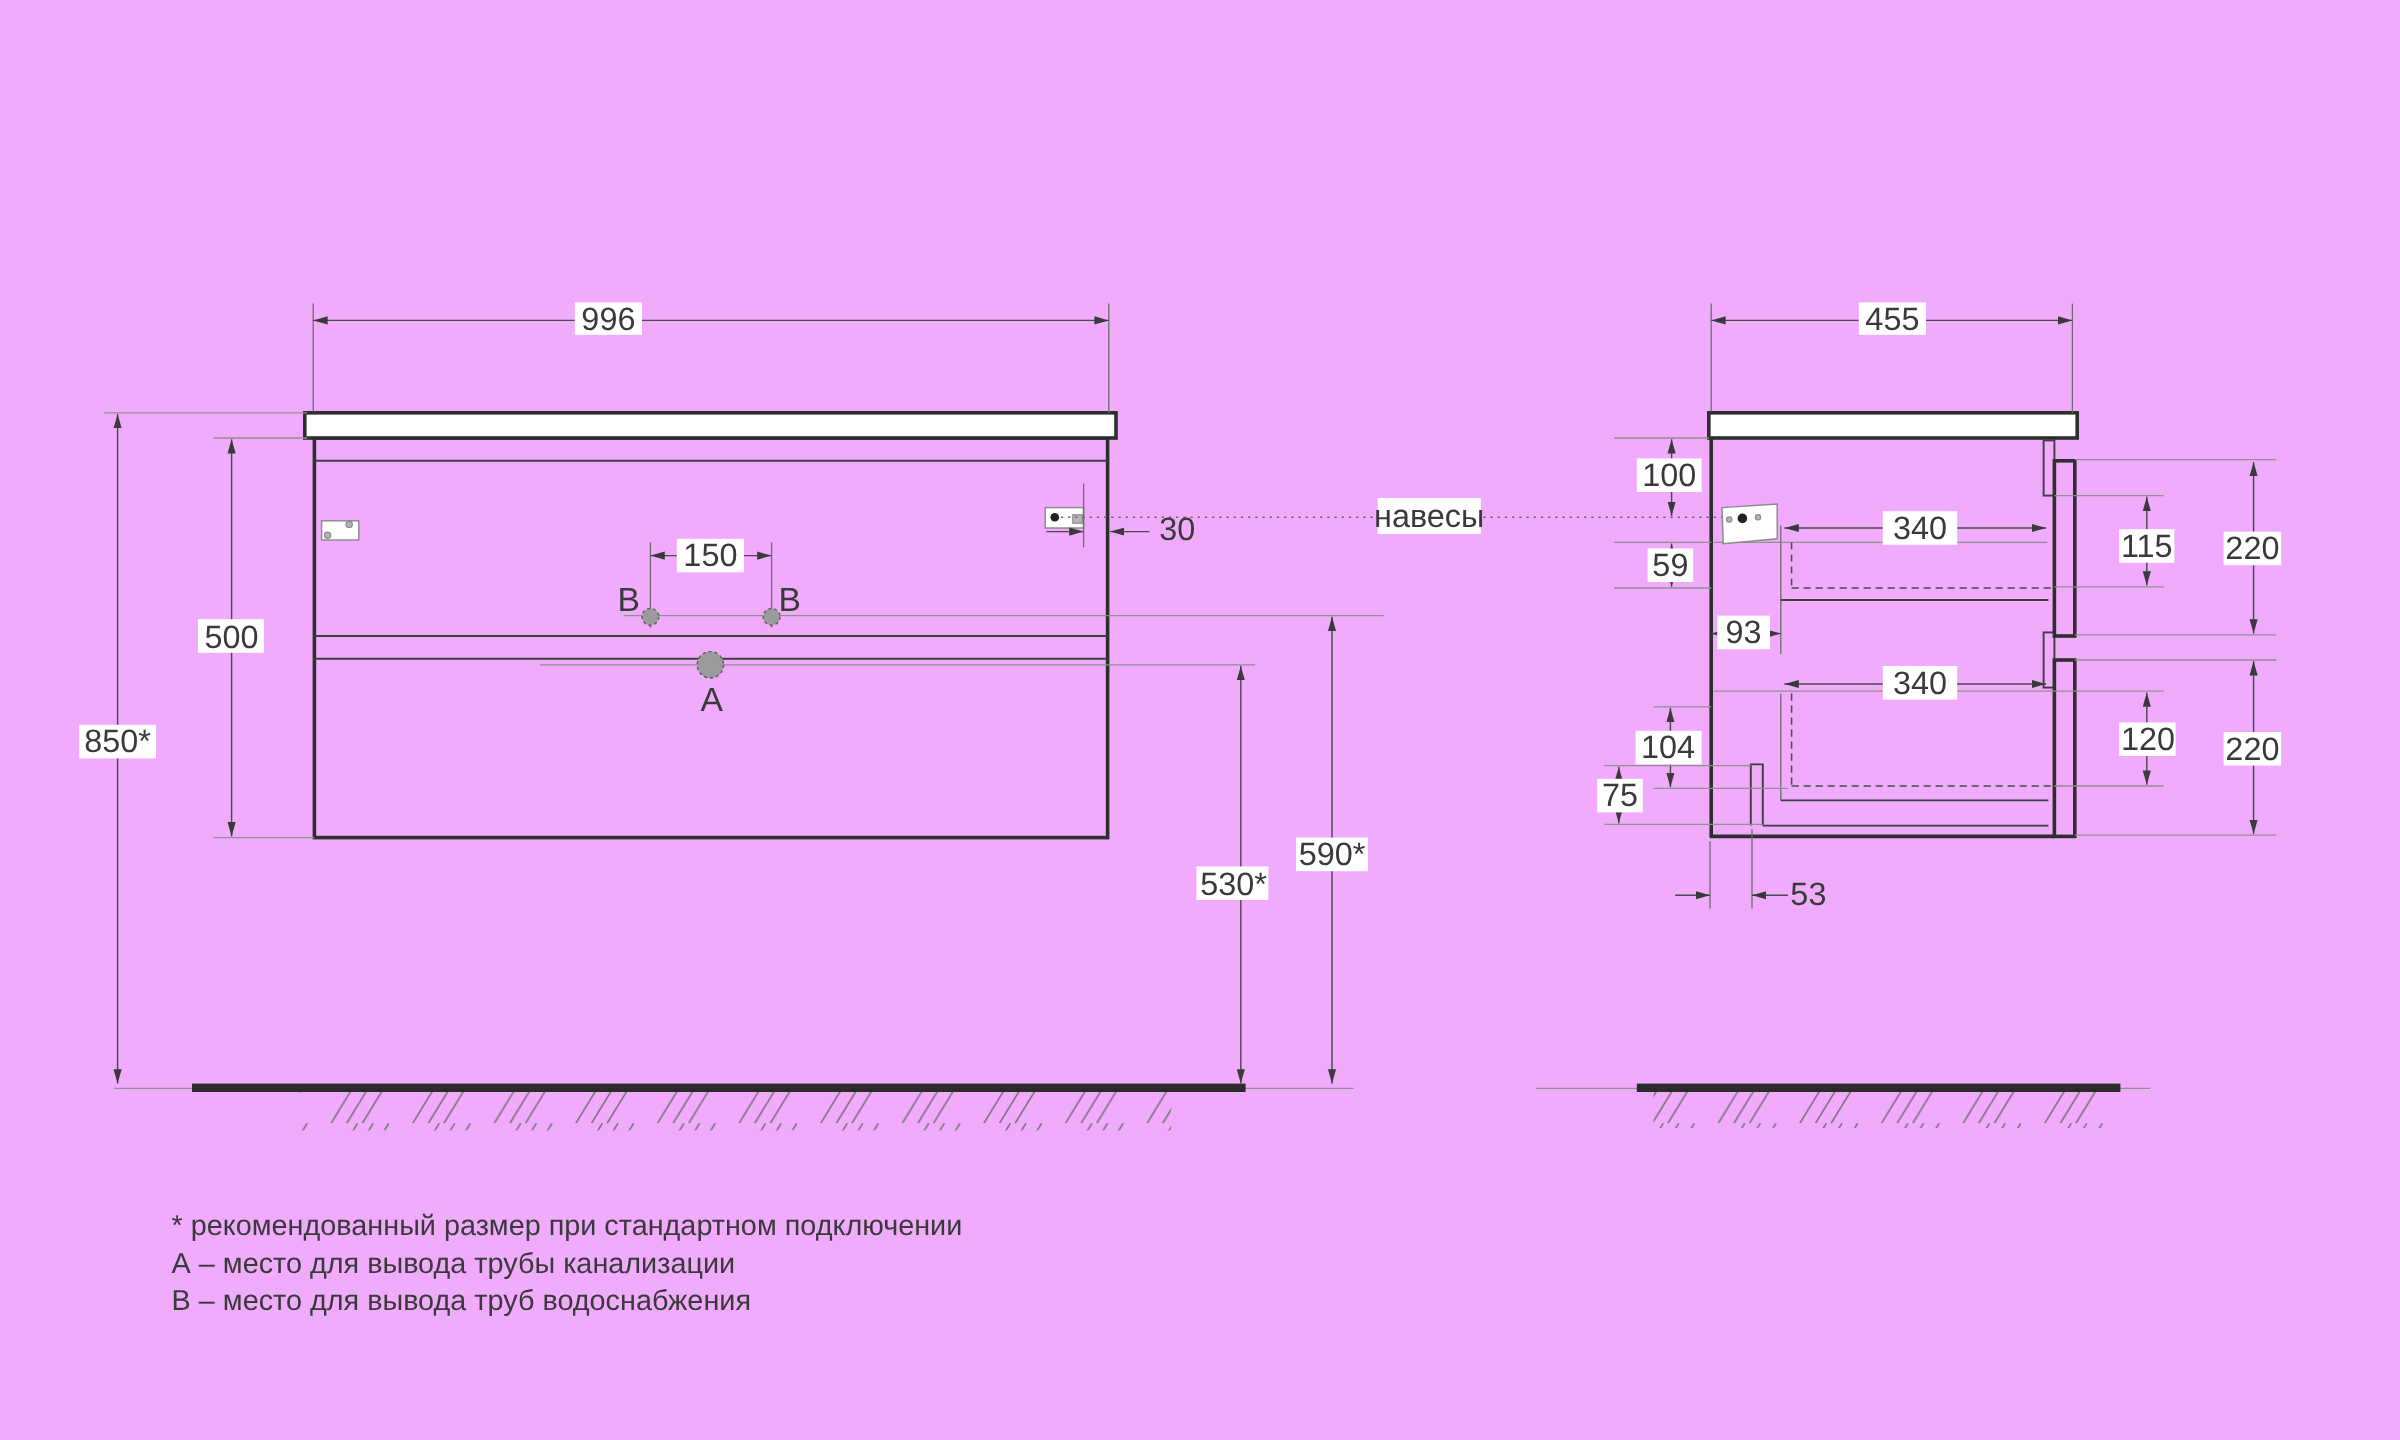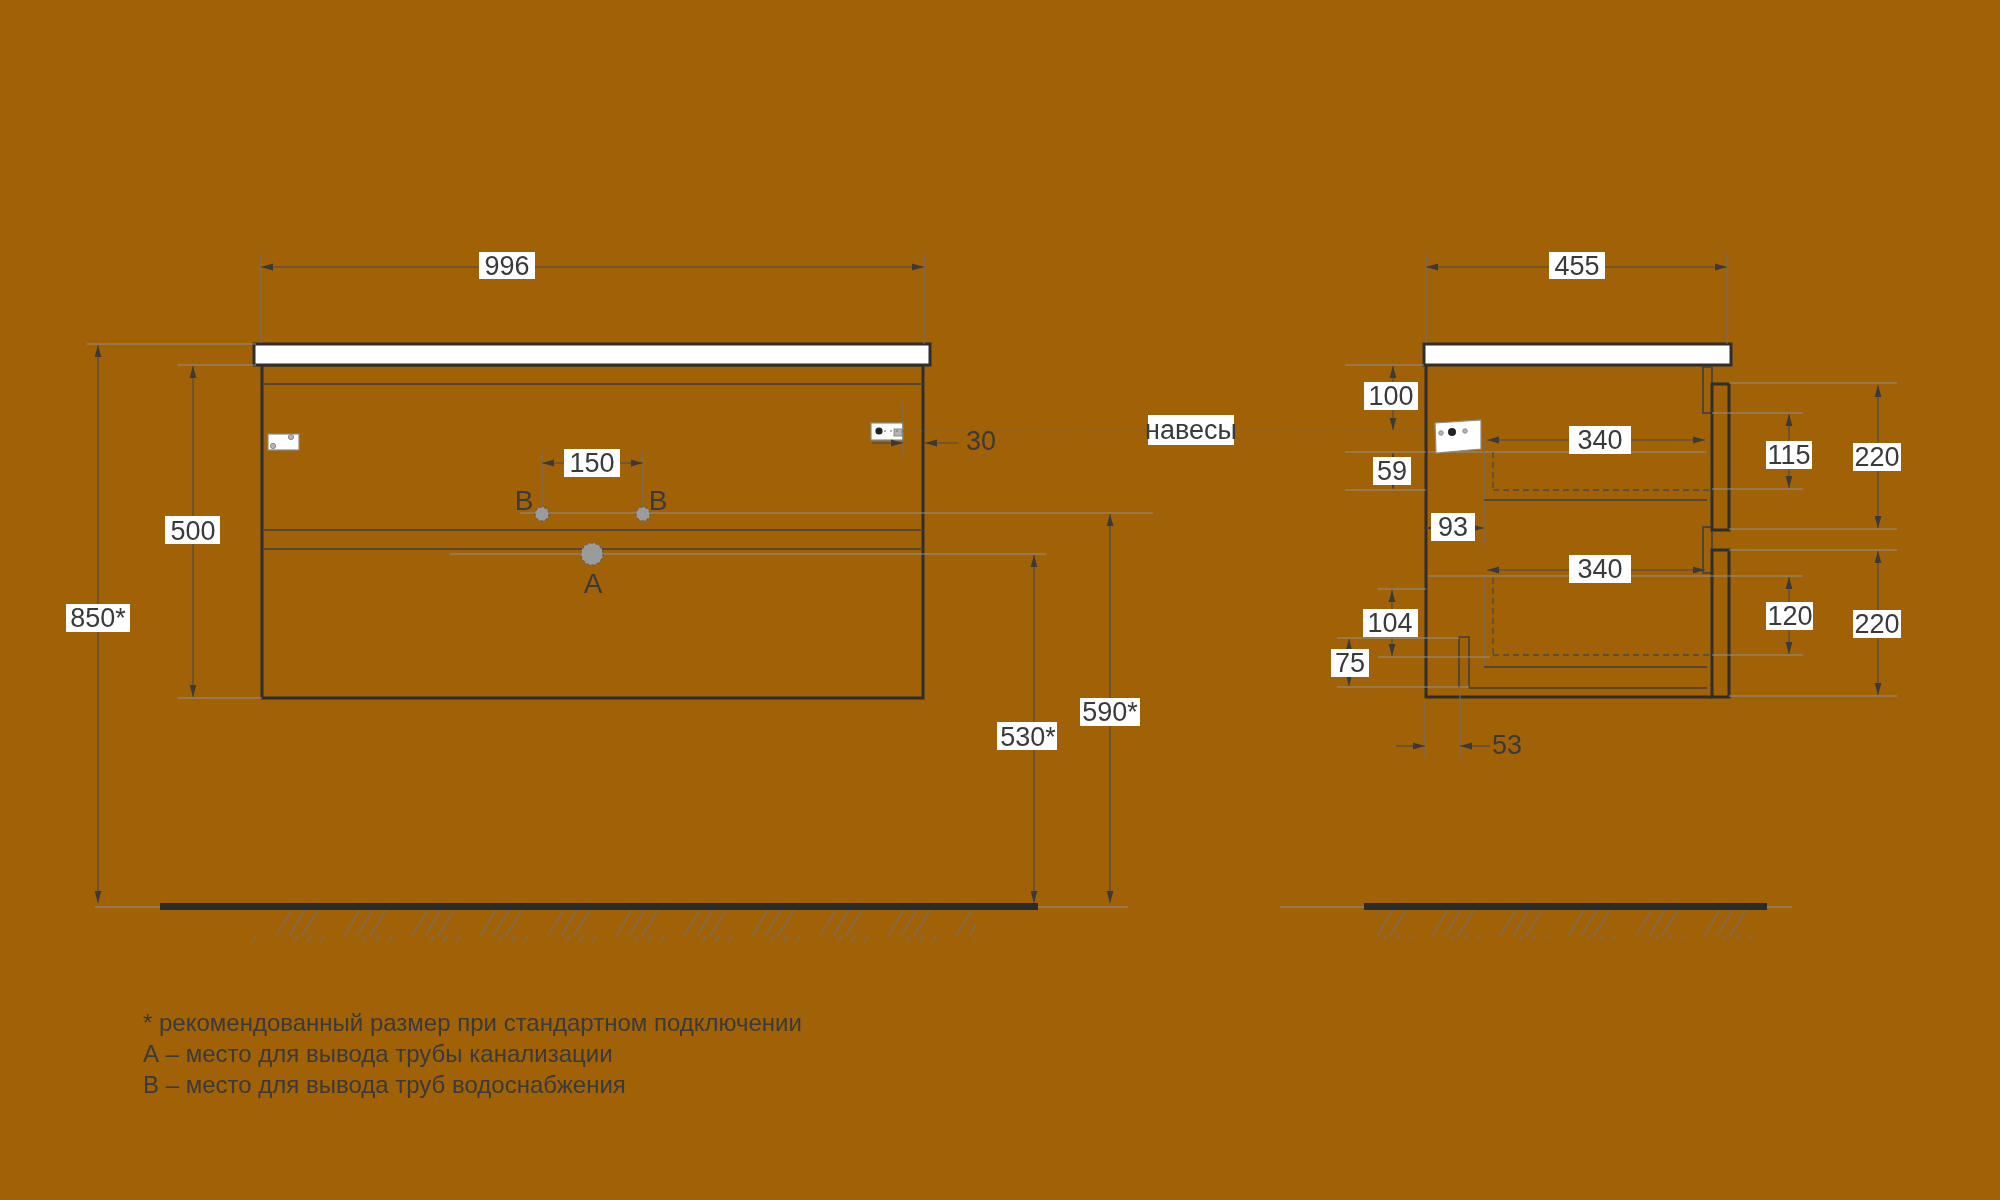--- a/index.html
+++ b/index.html
@@ -1,16 +1,16 @@
 <!DOCTYPE html>
 <html><head>
 <meta charset="utf-8">
 <style>
   html,body{margin:0;padding:0;background:#fff;}
-  .stage{position:relative;width:2000px;height:1200px;background:#a16207;overflow:hidden;
+  .stage{position:relative;width:2000px;height:1200px;background:#f0abfc;overflow:hidden;
          font-family:"Liberation Sans", sans-serif;}
   svg{display:block}
   .tL{stroke:#2e2e2e;stroke-width:3;fill:#fff}
   .tLn{stroke:#2e2e2e;stroke-width:3;fill:none}
   .tM{stroke:#3f3f3f;stroke-width:1.6;fill:none}
   .tT{stroke:#8f8f8f;stroke-width:1.1;fill:none}
   .tT2{stroke:#6e6e6e;stroke-width:1.1;fill:none}
   .tD{stroke:#4a4a4a;stroke-width:1.3;fill:none;stroke-dasharray:6 4}
   .dotl{stroke:#6a6a6a;stroke-width:1.2;fill:none;stroke-dasharray:2 4}
   .dim{stroke:#4a4a4a;stroke-width:1.2;fill:none}

